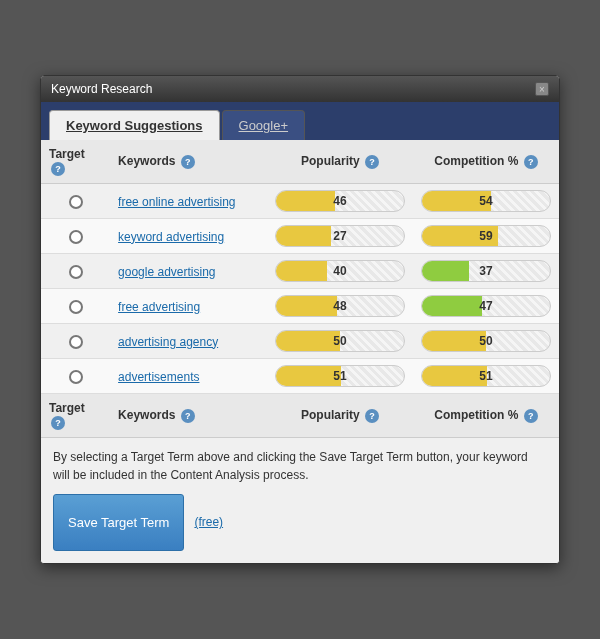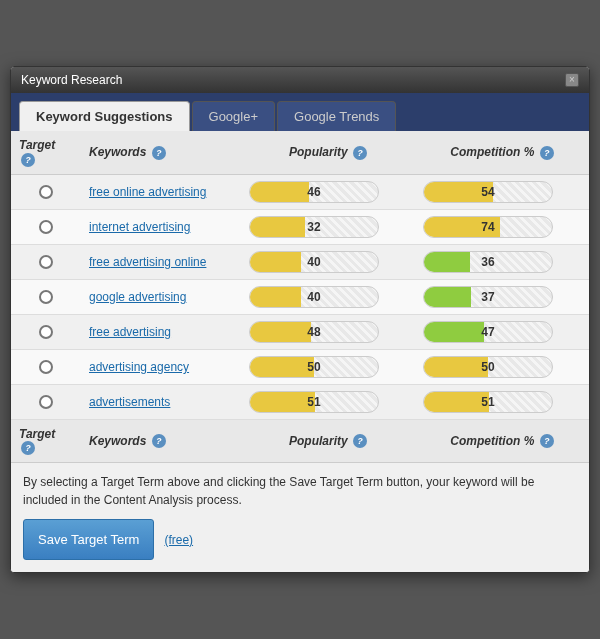--- a/index.html
+++ b/index.html
@@ -6,21 +6,21 @@
     body {
       font-family: Arial, sans-serif;
       font-size: 13px;
       background: #555;
       display: flex;
       align-items: center;
       justify-content: center;
       min-height: 100vh;
     }
     .window {
-      width: 580px;
+      width: 520px;
       background: #f0f0f0;
       border: 1px solid #333;
       border-radius: 4px;
       box-shadow: 0 4px 16px rgba(0,0,0,0.5);
       overflow: hidden;
     }
     .titlebar {
       background: linear-gradient(to bottom, #555, #333);
       color: #fff;
       padding: 6px 10px;
@@ -50,20 +50,21 @@
     }
     .tab {
       padding: 7px 16px;
       font-size: 13px;
       cursor: pointer;
       border-radius: 4px 4px 0 0;
       color: #ccc;
       background: #3a4f82;
       border: 1px solid #555;
       border-bottom: none;
+      text-decoration: underline;
     }
     .tab.active {
       background: #f0f0f0;
       color: #333;
       font-weight: bold;
       border-color: #999;
     }
     .content {
       background: #f0f0f0;
       padding: 0;
@@ -73,21 +74,20 @@
       border-collapse: collapse;
     }
     thead tr th, tfoot tr th {
       background: #e8e8e8;
       padding: 7px 8px;
       text-align: center;
       font-weight: bold;
       font-size: 12px;
       color: #333;
       border-bottom: 1px solid #ccc;
-      font-style: italic;
     }
     thead tr th:first-child, tfoot tr th:first-child {
       text-align: left;
       width: 70px;
     }
     thead tr th:nth-child(2), tfoot tr th:nth-child(2) {
       text-align: left;
       margin-left: 31px;
     }
     tbody tr {
@@ -186,21 +186,21 @@
     .footer-actions {
       padding: 4px 12px 12px 12px;
       display: flex;
       align-items: center;
       gap: 10px;
     }
     .save-btn {
       background: linear-gradient(to bottom, #5a9fd4, #3a7fc1);
       color: #fff;
       border: 1px solid #2c6fa8;
-      padding: 12px 14px;
+      padding: 20px 14px;
       font-size: 13px;
       border-radius: 3px;
       cursor: pointer;
     }
     .clear-link {
       color: #1a6aaa;
       text-decoration: underline;
       font-size: 12px;
       cursor: pointer;
     }
@@ -210,21 +210,20 @@
 
 <div class="window">
   <div class="titlebar">
     <span>Keyword Research</span>
     <div class="close-btn">×</div>
   </div>
 
   <div class="tabs" id="tab-bar">
       <div class="tab active">Keyword Suggestions</div>
       <div class="tab">Google+</div>
-      <div class="tab">Google Trends</div>
     </div>
 
   <div class="content">
     <table>
       <thead id="table-head">
           <tr>
             <th>Target <span class="help-icon">?</span></th>
             <th>Keywords <span class="help-icon">?</span></th>
             <th>Popularity <span class="help-icon">?</span></th>
             <th>Competition % <span class="help-icon">?</span></th>
@@ -242,47 +241,31 @@
             </td>
             <td class="competition-cell">
               <div class="bar-container">
       <div class="bar-fill" style="width:54%;background:#e8c840;"></div>
       <span class="bar-label">54</span>
     </div>
             </td>
           </tr>
           <tr>
             <td class="target-cell"><span class="radio-btn"></span></td>
-            <td class="keyword-cell"><a href="#">internet advertising</a></td>
+            <td class="keyword-cell"><a href="#">keyword advertising</a></td>
             <td class="popularity-cell">
               <div class="bar-container">
       <div class="bar-fill" style="width:43%;background:#e8c840;"></div>
-      <span class="bar-label">32</span>
+      <span class="bar-label">27</span>
     </div>
             </td>
             <td class="competition-cell">
               <div class="bar-container">
       <div class="bar-fill" style="width:59%;background:#e8c840;"></div>
-      <span class="bar-label">74</span>
-    </div>
-            </td>
-          </tr>
-          <tr>
-            <td class="target-cell"><span class="radio-btn"></span></td>
-            <td class="keyword-cell"><a href="#">free advertising online</a></td>
-            <td class="popularity-cell">
-              <div class="bar-container">
-      <div class="bar-fill" style="width:40%;background:#e8c840;"></div>
-      <span class="bar-label">40</span>
-    </div>
-            </td>
-            <td class="competition-cell">
-              <div class="bar-container">
-      <div class="bar-fill" style="width:36%;background:#8fcc40;"></div>
-      <span class="bar-label">36</span>
+      <span class="bar-label">59</span>
     </div>
             </td>
           </tr>
           <tr>
             <td class="target-cell"><span class="radio-btn"></span></td>
             <td class="keyword-cell"><a href="#">google advertising</a></td>
             <td class="popularity-cell">
               <div class="bar-container">
       <div class="bar-fill" style="width:40%;background:#e8c840;"></div>
       <span class="bar-label">40</span>

